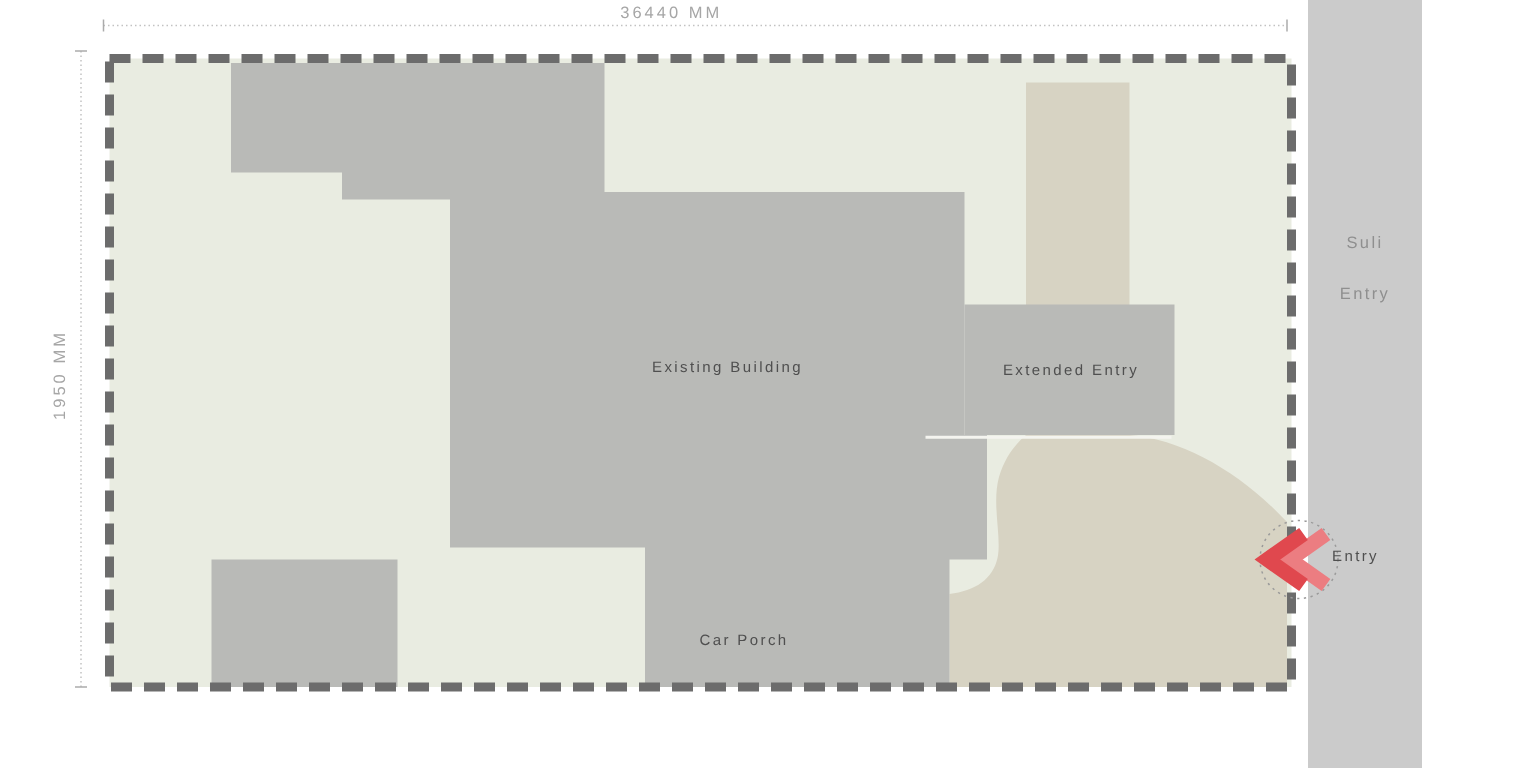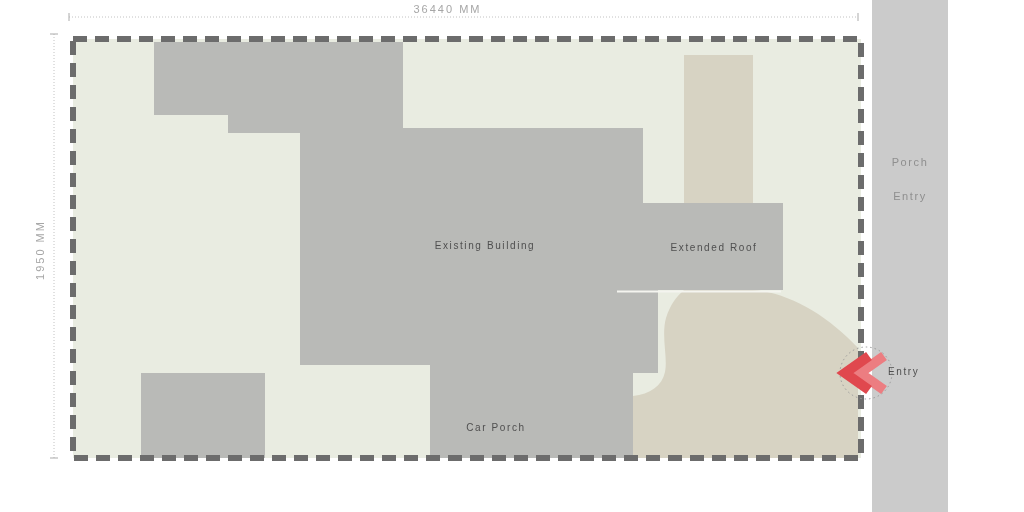--- a/index.html
+++ b/index.html
@@ -70,24 +70,24 @@
       <polyline points="869,356 845,373 869,390" fill="none" stroke-width="10" stroke-linejoin="miter" stroke="#e0484e"></polyline>
     </g>
   </svg>
 
   <div class="dim" style="left:330px;top:3px;width:235px;">36440 MM</div>
 
   <div class="dim dim-left" style="left:-28px;top:242px;width:140px;height:16px;">1950 MM</div>
 
   <div class="lbl" style="left:385px;top:240px;width:200px;">Existing Building</div>
 
-  <div class="lbl" style="left:634px;top:242px;width:160px;">Extended Roof</div>
+  <div class="lbl" style="left:634px;top:242px;width:160px;">Extended Entry</div>
 
   <div class="lbl" style="left:421px;top:422px;width:150px;">Car Porch</div>
 
   <div class="road-name" style="left:872px;top:137px;width:76px;">
-    <span>Porch</span><br>
+    <span>Suli</span><br>
     <span>Entry</span>
   </div>
 
   <div class="lbl" style="left:888px;top:366px;width:60px;text-align:left;">Entry</div>
 
 </div>
 
 </body></html>

